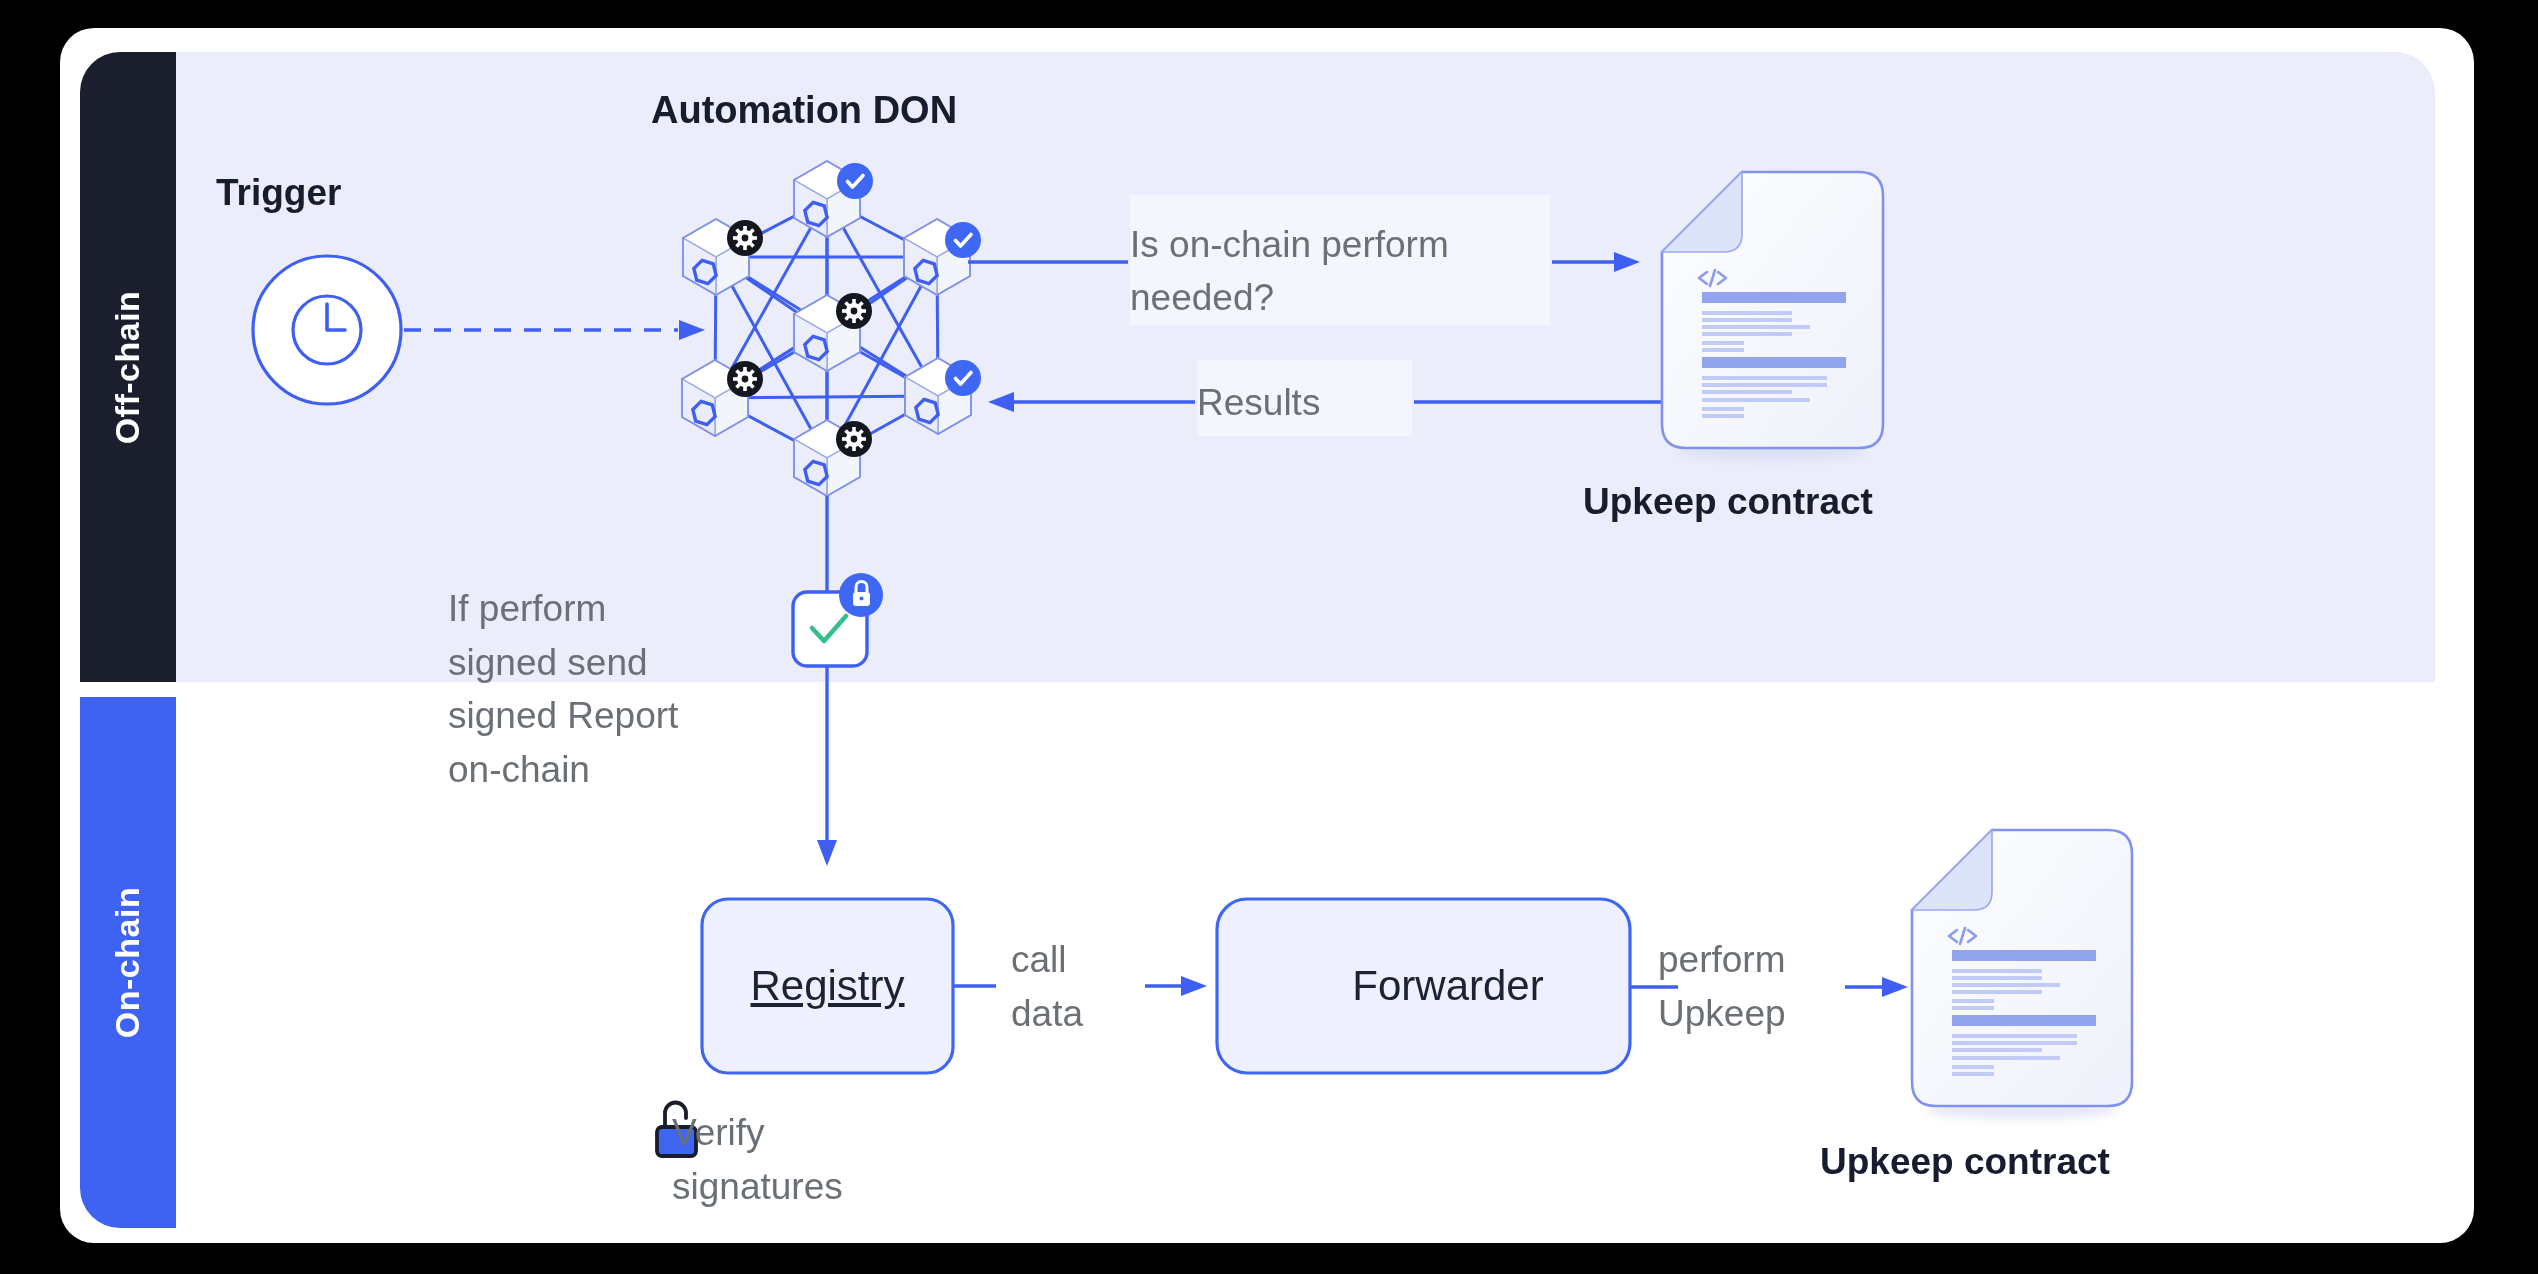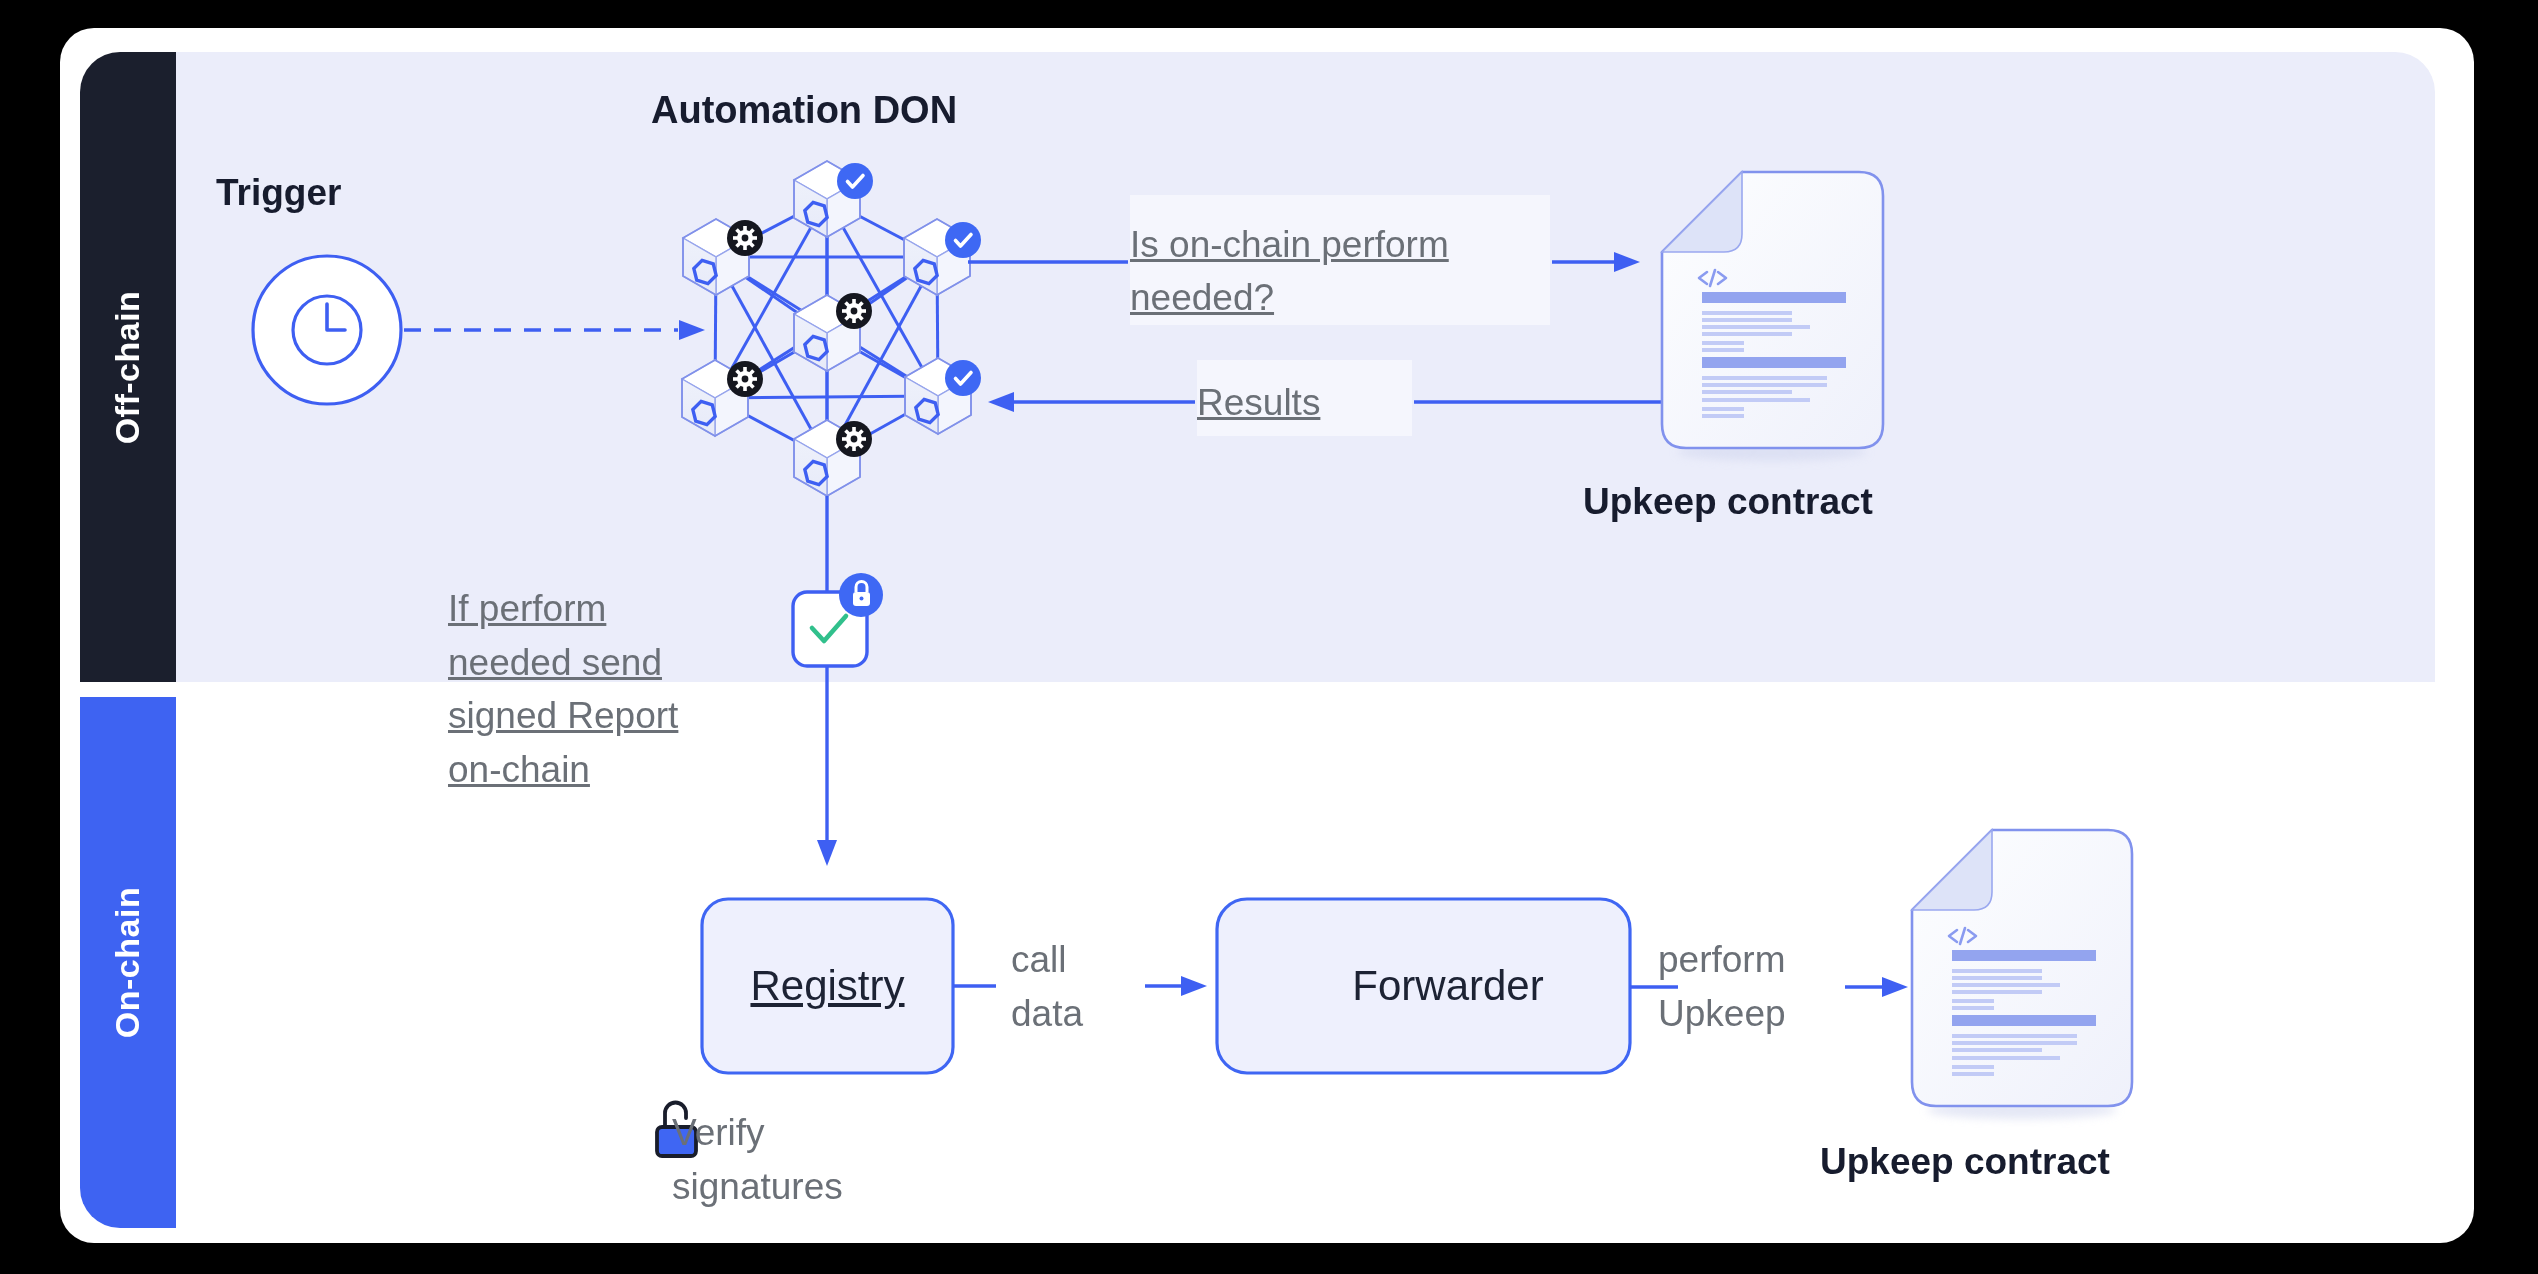--- a/index.html
+++ b/index.html
@@ -11,21 +11,21 @@
                   border-top-right-radius:40px;z-index:2;}
   #band-offchain{left:80px;top:52px;width:96px;height:630px;background:#1b1f2d;
                  border-top-left-radius:40px;z-index:3;display:flex;align-items:center;justify-content:center;}
   #band-onchain{left:80px;top:697px;width:96px;height:531px;background:#3e63f2;
                 border-bottom-left-radius:40px;z-index:3;display:flex;align-items:center;justify-content:center;}
   .band-label{transform:rotate(-90deg);white-space:nowrap;color:#fff;font-weight:700;
               font-size:34px;letter-spacing:0.5px;}
   svg.layer{position:absolute;left:0;top:0;z-index:4;}
   .txt{position:absolute;z-index:6;text-align:left;}
   .heading{color:#171c2e;font-weight:700;font-size:37px;line-height:40px;}
-  .gray{color:#6b7077;font-weight:400;font-size:37px;line-height:53px;text-decoration:underline;}
+  .gray{color:#6b7077;font-weight:400;font-size:37px;line-height:53px;}
   .gray2{color:#6b7077;font-weight:400;font-size:37px;line-height:54px;}
   .textbg{position:absolute;z-index:5;background:rgba(255,255,255,0.5);}
   .boxlabel{position:absolute;z-index:6;display:flex;align-items:center;justify-content:center;
             color:#1d2334;font-size:42px;font-weight:400;}
 </style>
 </head>
 <body>
 
 <div id="stage">
 
@@ -282,21 +282,21 @@
 
   <div class="txt gray" style="left:1130px;top:218px;width:420px;">
     <div>Is on-chain perform</div>
     <div>needed?</div>
   </div>
 
   <div class="txt gray" style="left:1197px;top:376px;width:215px;">Results</div>
 
   <div class="txt gray" style="left:448px;top:582px;width:300px;line-height:53.5px;">
     <div>If perform</div>
-    <div>needed send</div>
+    <div>signed send</div>
     <div>signed Report</div>
     <div>on-chain</div>
   </div>
 
   <div class="txt heading" style="left:1583px;top:482px;width:400px;">Upkeep contract</div>
 
   <div class="boxlabel" style="left:702px;top:899px;width:251px;height:174px;text-decoration:underline;">Registry</div>
   <div class="boxlabel" style="left:1217px;top:899px;width:374px;height:174px;padding-left:44px;">Forwarder</div>
 
   <div class="txt gray2" style="left:1011px;top:933px;width:120px;">

